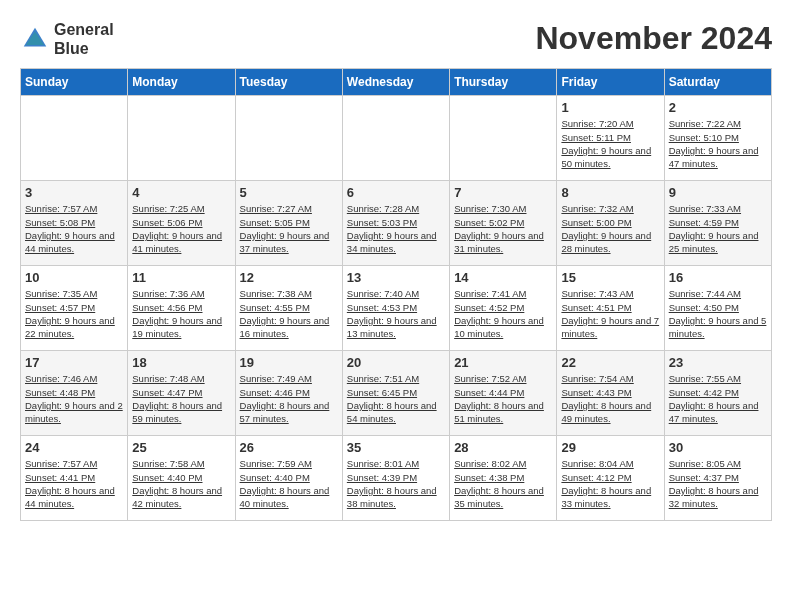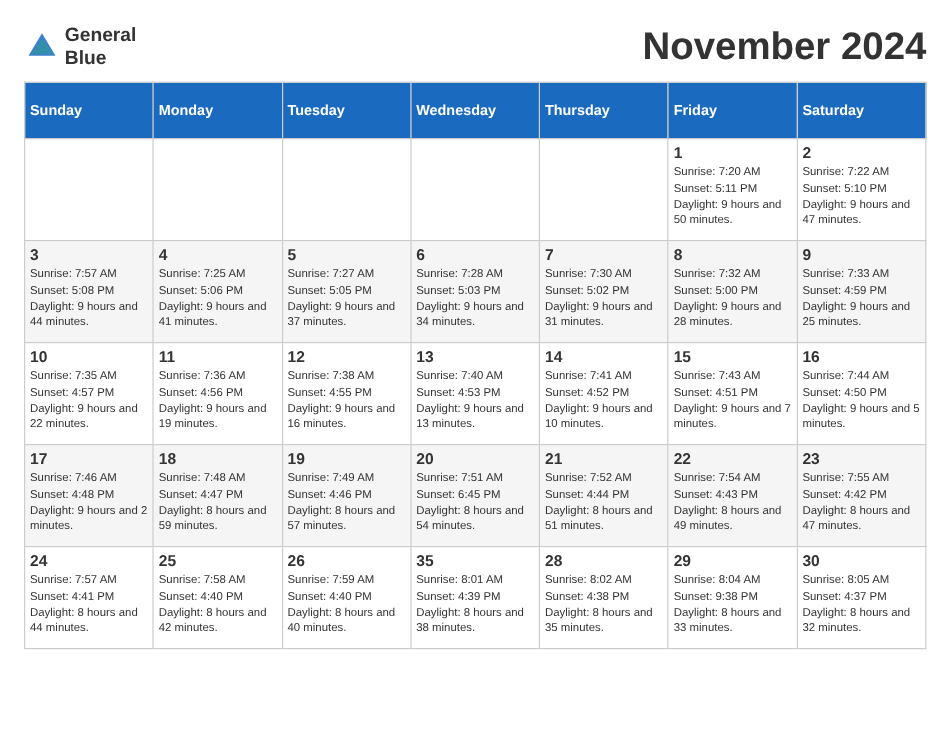--- a/index.html
+++ b/index.html
@@ -47,21 +47,21 @@
     table {
       width: 100%;
       border-collapse: collapse;
       table-layout: fixed;
     }
     thead th {
       background-color: #1a6bbf;
       color: #fff;
       font-size: 12px;
       font-weight: bold;
-      padding: 16px 4px;
+      padding: 6px 4px;
       border: 1px solid #ccc;
       text-align: left;
     }
     tbody td {
       border: 1px solid #ccc;
       vertical-align: top;
       padding: 4px;
       font-size: 10px;
       color: #333;
       height: 85px;
@@ -73,20 +73,21 @@
     .day-num {
       font-size: 13px;
       font-weight: bold;
       display: block;
       margin-bottom: 2px;
     }
     .day-info {
       font-size: 9.5px;
       line-height: 1.4;
       color: #333;
+      text-decoration: underline;
     }
     .empty-cell {
       background: #fff !important;
     }
   </style>
 </head>
 <body>
 
 <div class="header">
   <div class="logo">
@@ -324,21 +325,21 @@
         <td>
           <span class="day-num">28</span>
           <div class="day-info">Sunrise: 8:02 AM
 Sunset: 4:38 PM
 Daylight: 8 hours
 and 35 minutes.</div>
         </td>
         <td>
           <span class="day-num">29</span>
           <div class="day-info">Sunrise: 8:04 AM
-Sunset: 9:38 PM
+Sunset: 4:12 PM
 Daylight: 8 hours
 and 33 minutes.</div>
         </td>
         <td>
           <span class="day-num">30</span>
           <div class="day-info">Sunrise: 8:05 AM
 Sunset: 4:37 PM
 Daylight: 8 hours
 and 32 minutes.</div>
         </td>

